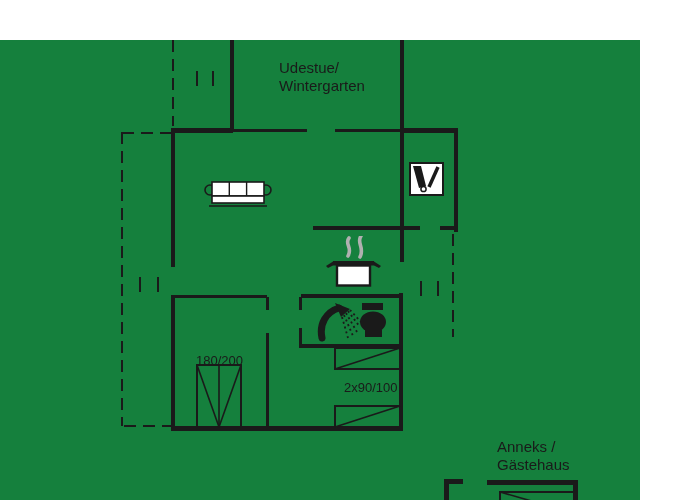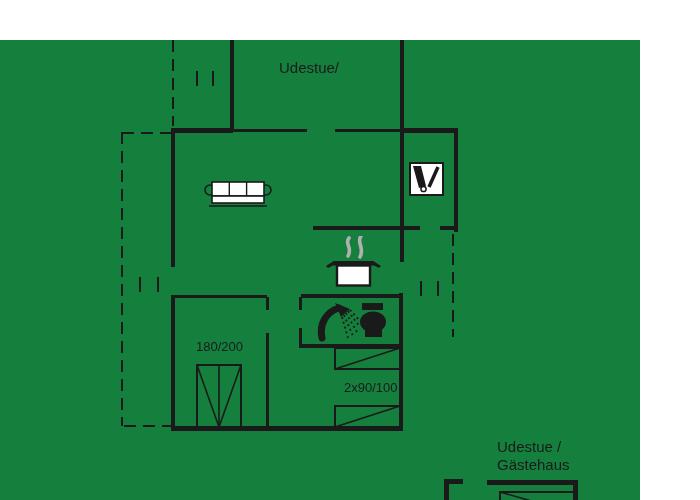--- a/index.html
+++ b/index.html
@@ -55,25 +55,26 @@
 
   <div class="step-dash" style="left:196px;top:31px;"></div>
   <div class="step-dash" style="left:212px;top:31px;"></div>
   <div class="step-dash" style="left:139px;top:237px;"></div>
   <div class="step-dash" style="left:157px;top:237px;"></div>
   <div class="step-dash" style="left:420px;top:241px;"></div>
   <div class="step-dash" style="left:437px;top:241px;"></div>
 
   <div class="label room-label" style="left:279px;top:19px;">
     <span class="ln">Udestue/</span>
+    <span class="ln">Wintergarten</span>
   </div>
-  <div class="label size-label" style="left:196px;top:300px;">180/200</div>
+  <div class="label size-label" style="left:196px;top:314px;">180/200</div>
   <div class="label size-label" style="left:344px;top:341px;">2x90/100</div>
   <div class="label room-label" style="left:497px;top:398px;">
-    <span class="ln">Udestue /</span>
+    <span class="ln">Anneks /</span>
     <span class="ln">Gästehaus</span>
   </div>
 
   <div class="icon" style="left:204px;top:139px;">
     <svg width="68" height="30" viewBox="0 0 68 30">
       <circle cx="6" cy="11" r="5" fill="none" stroke="#1a1a1a" stroke-width="1.6"></circle>
       <circle cx="62" cy="11" r="5" fill="none" stroke="#1a1a1a" stroke-width="1.6"></circle>
       <rect x="8" y="3" width="52" height="14" fill="#ffffff" stroke="#1a1a1a" stroke-width="1.6"></rect>
       <line x1="25.3" y1="3" x2="25.3" y2="17" stroke="#1a1a1a" stroke-width="1.4"></line>
       <line x1="42.6" y1="3" x2="42.6" y2="17" stroke="#1a1a1a" stroke-width="1.4"></line>

